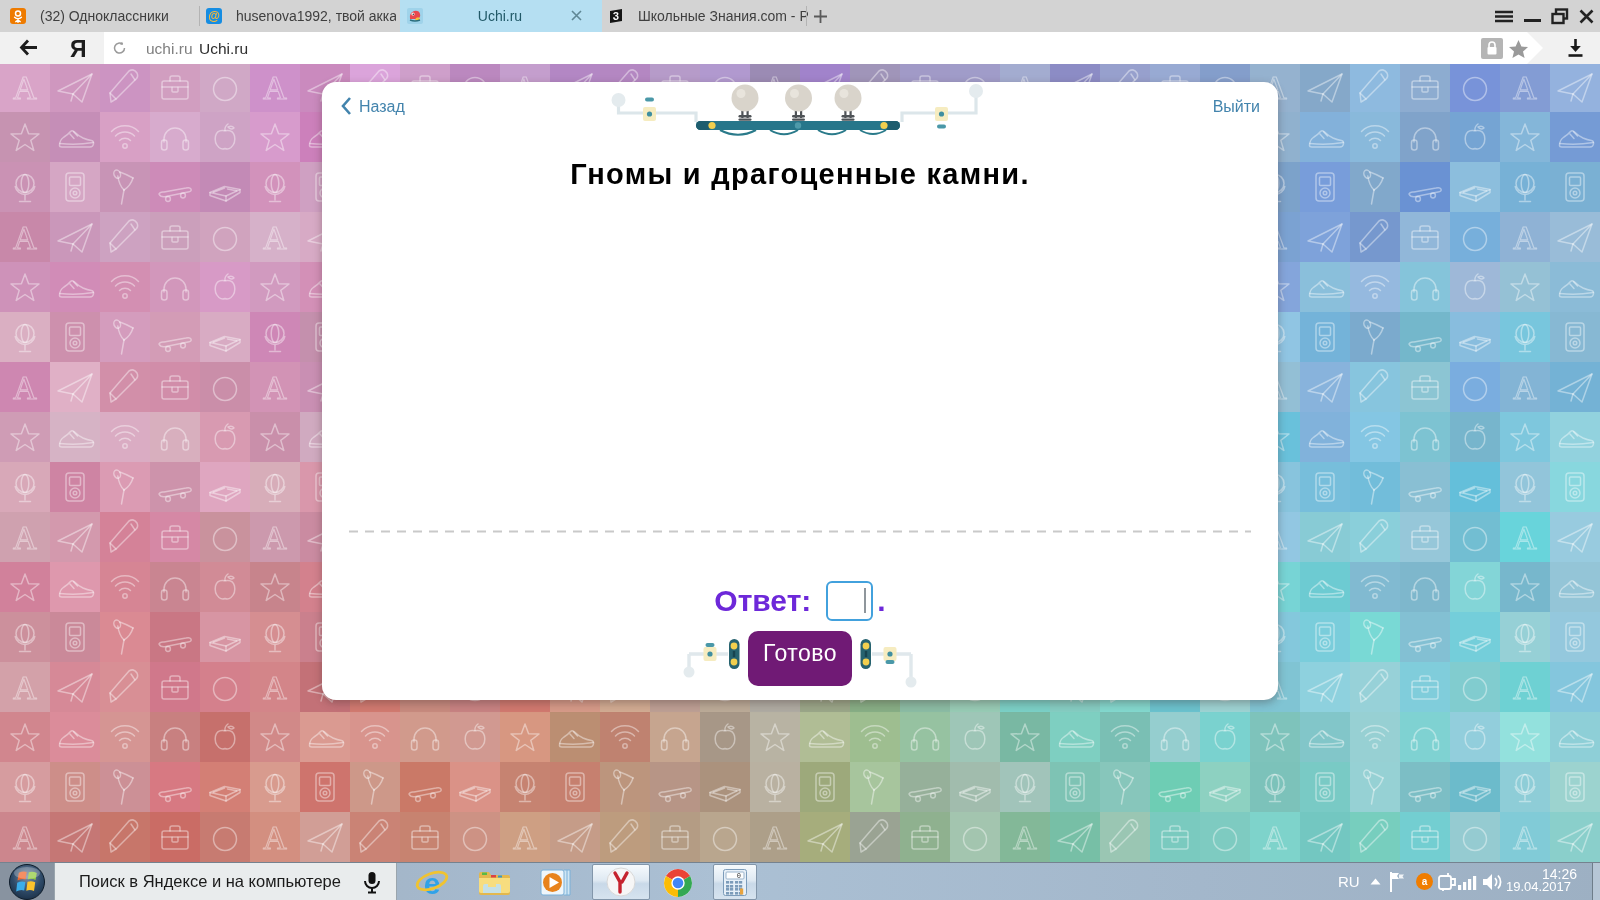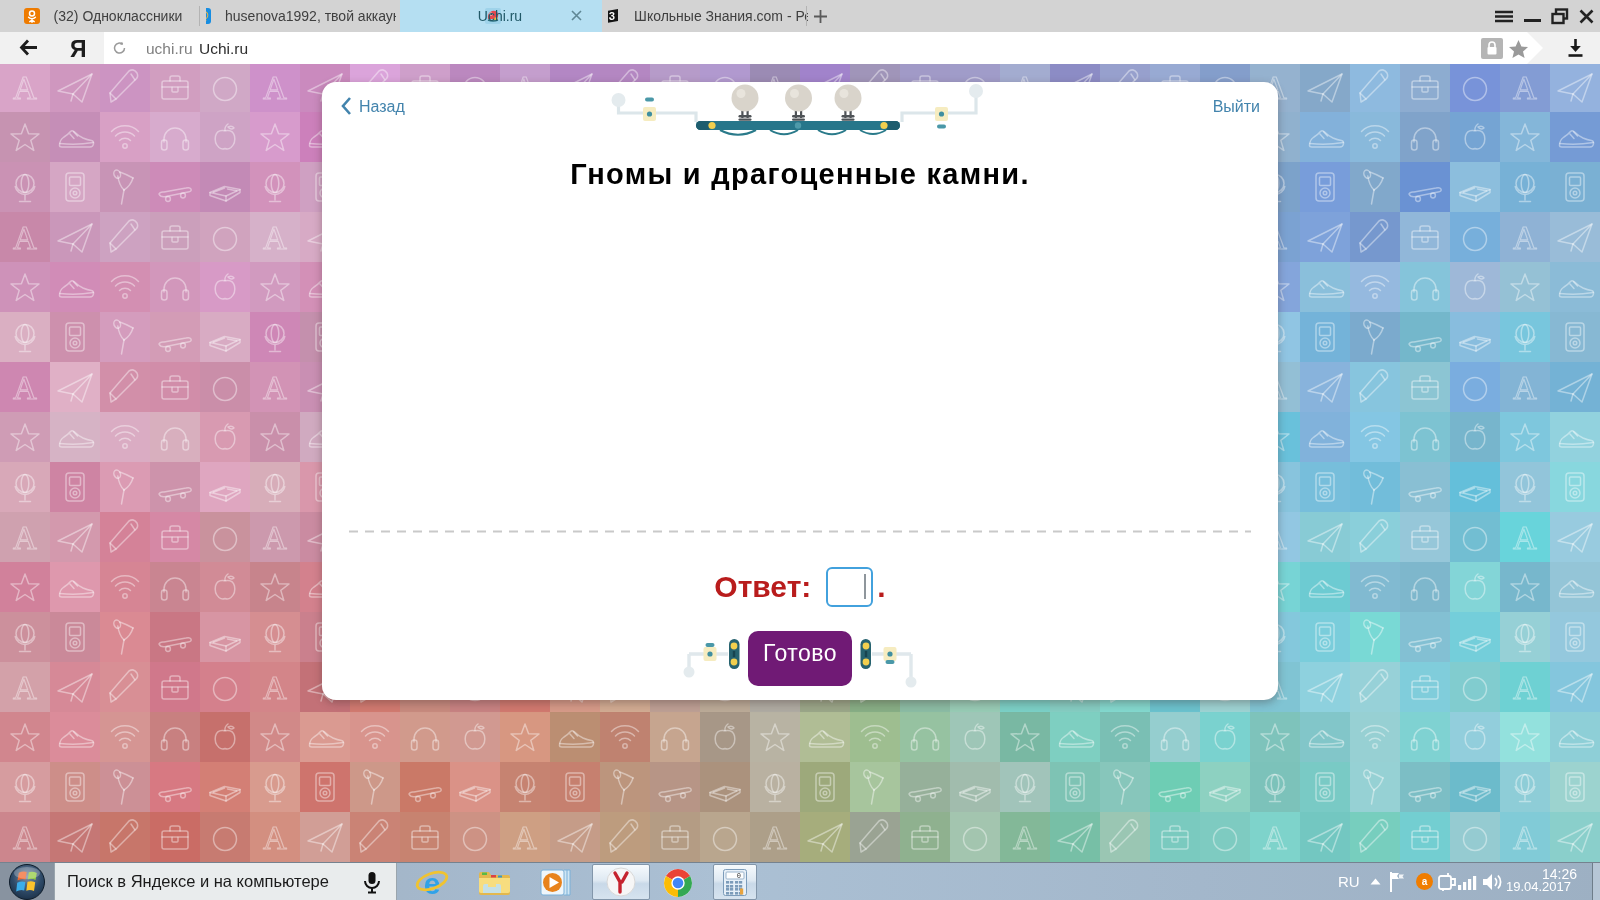--- a/index.html
+++ b/index.html
@@ -1,44 +1,44 @@
 <!DOCTYPE html>
 <html><head><meta charset="utf-8">
 <style>
 * { margin:0; padding:0; box-sizing:border-box; }
 html,body { width:1600px; height:900px; overflow:hidden; font-family:"Liberation Sans",sans-serif; }
 #page { position:relative; width:1600px; height:900px; background:#fff; }
 
 #tabbar { position:absolute; left:0; top:0; width:1600px; height:32px; background:#d3d3d3; }
-.tab { position:absolute; top:0; height:32px; display:flex; align-items:center; font-size:14px; color:#3f3f3f; white-space:nowrap; overflow:hidden;justify-content:center; }
+.tab { position:absolute; top:0; height:32px; display:flex; align-items:center; font-size:14px; color:#3f3f3f; white-space:nowrap; overflow:hidden; }
 .tabsep { position:absolute; top:6px; height:20px; width:1px; background:#b3b3b3; }
 .fav { width:16px; height:16px; margin-right:14px; flex:0 0 16px; }
 #addr { position:absolute; left:0; top:32px; width:1600px; height:32px; background:#f1f1f1; }
 #addrfield { position:absolute; left:104px; top:32px; width:1439px; height:32px; background:#fff;
   clip-path:polygon(0 0, 1423px 0, 1439px 16px, 1423px 32px, 0 32px); }
 
 #desktop { position:absolute; left:0; top:64px; width:1600px; height:798px; overflow:hidden; }
 #card { position:absolute; left:322px; top:18px; width:956px; height:618px; background:#fff; border-radius:14px;
   box-shadow:0 3px 8px rgba(60,40,40,0.35); }
 .link { position:absolute; font-size:16px; color:#4384ad; }
 #title { position:absolute; left:0; top:76px; width:956px; text-align:center; font-size:29px; font-weight:bold; color:#000000; letter-spacing:1.3px; }
 #ptext { position:absolute; left:48px; top:205px; width:860px; font-size:27px; color:#33363c; }
 #ptext .jl { text-align:justify; text-align-last:justify; height:38px; }
 #ptext .ll { height:38px; }
-#ansrow { position:absolute; left:0; top:482px; width:956px; height:46px; display:flex; align-items:center; justify-content:center; font-size:30px; font-weight:bold; color:#b91c1c; }
+#ansrow { position:absolute; left:0; top:496px; width:956px; height:46px; display:flex; align-items:center; justify-content:center; font-size:30px; font-weight:bold; color:#6d28d9; }
 #ansbox { width:47px; height:40px; border:2.5px solid #42a1dd; border-radius:6px; margin-left:15px; position:relative; }
 #ansbox .cur { position:absolute; right:5px; top:5px; width:2px; height:25px; background:#8f969c; }
 #gotov { position:absolute; left:426px; top:549px; width:104px; height:55px; background:#701a75; border-radius:10px;
   color:#fff; font-size:23px; text-align:center; line-height:45px; letter-spacing:0.5px; }
 
 #taskbar { position:absolute; left:0; top:862px; width:1600px; height:38px;
   background:linear-gradient(90deg,#9facba 0,#a5b9cd 30%,#abc0d4 45%,#a3b7cb 75%,#9db0c3 100%); border-top:1px solid #75828f; }
 #startseg { position:absolute; left:0; top:0; width:54px; height:38px; background:#8893a0; }
 #searchbox { position:absolute; left:54px; top:0; width:343px; height:38px; background:#e9eced; border:1px solid #9aa5ad; border-top:none;
-  font-size:16.5px; color:#1b1b1b; line-height:37px; padding-left:12px; }
+  font-size:16.5px; color:#1b1b1b; line-height:37px; padding-left:24px; }
 .tbox { position:absolute; top:1px; height:36px; border:1px solid #8296aa; border-radius:2px;
   background:linear-gradient(180deg,#f6fafd 0,#dfe9f2 45%,#c9d9e8 55%,#d6e3ef 100%); }
 .tray { position:absolute; color:#fff; font-size:14px; }
 </style></head>
 <body>
 <div id="page">
 <div id="tabbar">
       <div style="position:absolute;left:400px;top:0;width:202px;height:32px;background:#b5dff2"></div>
       <div class="tab" style="left:10px;width:186px">
         <svg class="fav" viewBox="0 0 16 16">

